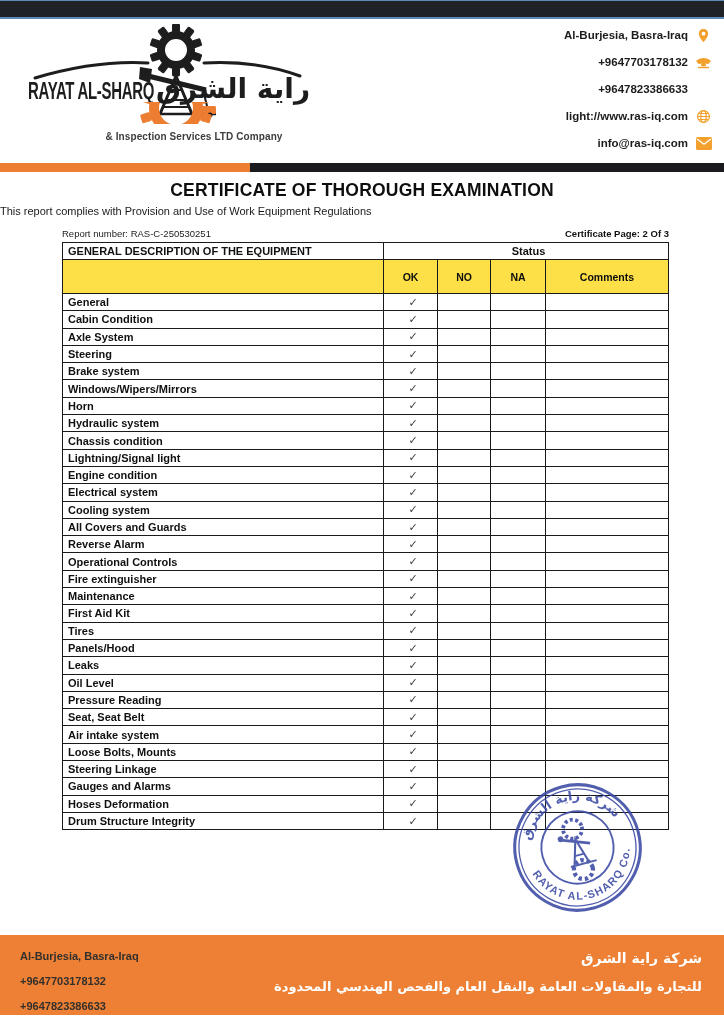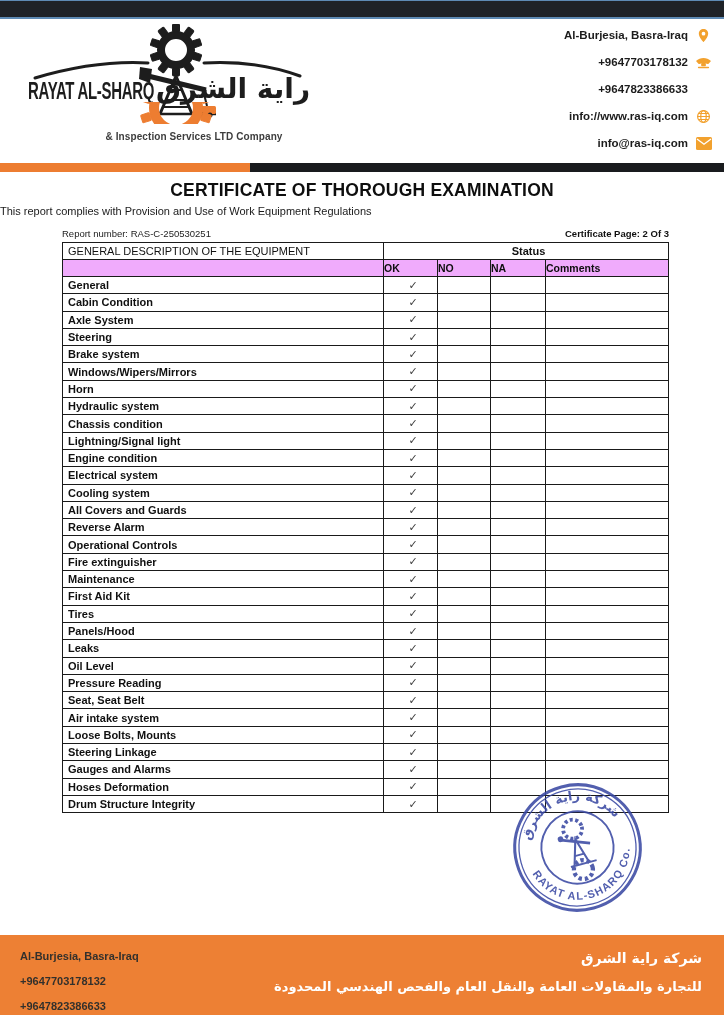--- a/index.html
+++ b/index.html
@@ -34,23 +34,23 @@
 
   
   .meta{position:absolute;left:62px;top:228px;width:607px;display:flex;justify-content:space-between;}
   .meta .rep{font-size:9.5px;color:#222;}
   .meta .page-no{font-size:9.5px;font-weight:bold;color:#111;}
 
   
   table.insp{position:absolute;left:62px;top:242px;width:607px;border-collapse:collapse;table-layout:fixed;}
   table.insp td,table.insp th{border:1px solid #1a1a1a;padding:0 0 0 5px;box-sizing:border-box;
        font-size:11px;overflow:hidden;white-space:nowrap;}
-  th.desc-h{height:17px;text-align:left;font-weight:normal;font-size:10.5px;}
+  th.desc-h{height:17px;text-align:left;font-weight:bold;font-size:10.5px;}
   th.status-h{height:14px;text-align:center;font-weight:bold;font-size:10.5px;padding:0;}
-  tr.subhead td{background:#f0abfc;height:17px;font-weight:bold;
+  tr.subhead td{background:#fde047;height:34px;text-align:center;font-weight:bold;
                 font-size:10.5px;color:#0e0e0e;padding:0;}
   td.desc{font-weight:bold;height:17.3px;color:#101010;}
   td.status-cell{text-align:center;padding:0;font-size:11.5px;color:#3c3c3c;}
 
   
   .stamp{position:absolute;left:511px;top:781px;width:133px;height:133px;opacity:.87;}
   .stamp svg{transform:rotate(-15deg);transform-origin:50% 50%;}
 
   
   .footer{position:absolute;left:0;top:935px;width:724px;height:80px;background:#ED8034;}
@@ -150,21 +150,21 @@
             <rect x="6.5" y="8.5" width="5" height="3.6" rx=".8" fill="#F2A12E"></rect>
             <rect x="3" y="12.6" width="12" height="1.6" rx=".8" fill="#F2A12E"></rect>
           </svg>
         </span>
       </div>
       <div class="contact-row">
         <span class="contact-text">+9647823386633</span>
         <span class="contact-icon"></span>
       </div>
       <div class="contact-row">
-        <span class="contact-text">info://www.ras-iq.com</span>
+        <span class="contact-text">light://www.ras-iq.com</span>
         <span class="contact-icon">
           <svg width="15" height="15" viewBox="0 0 16 16">
             <g stroke="#F2A12E" fill="none" stroke-width="1.3">
               <circle cx="8" cy="8" r="6.3"></circle>
               <ellipse cx="8" cy="8" rx="2.9" ry="6.3"></ellipse>
               <path d="M1.8 8h12.4M2.6 4.8h10.8M2.6 11.2h10.8"></path>
             </g>
           </svg>
         </span>
       </div>

